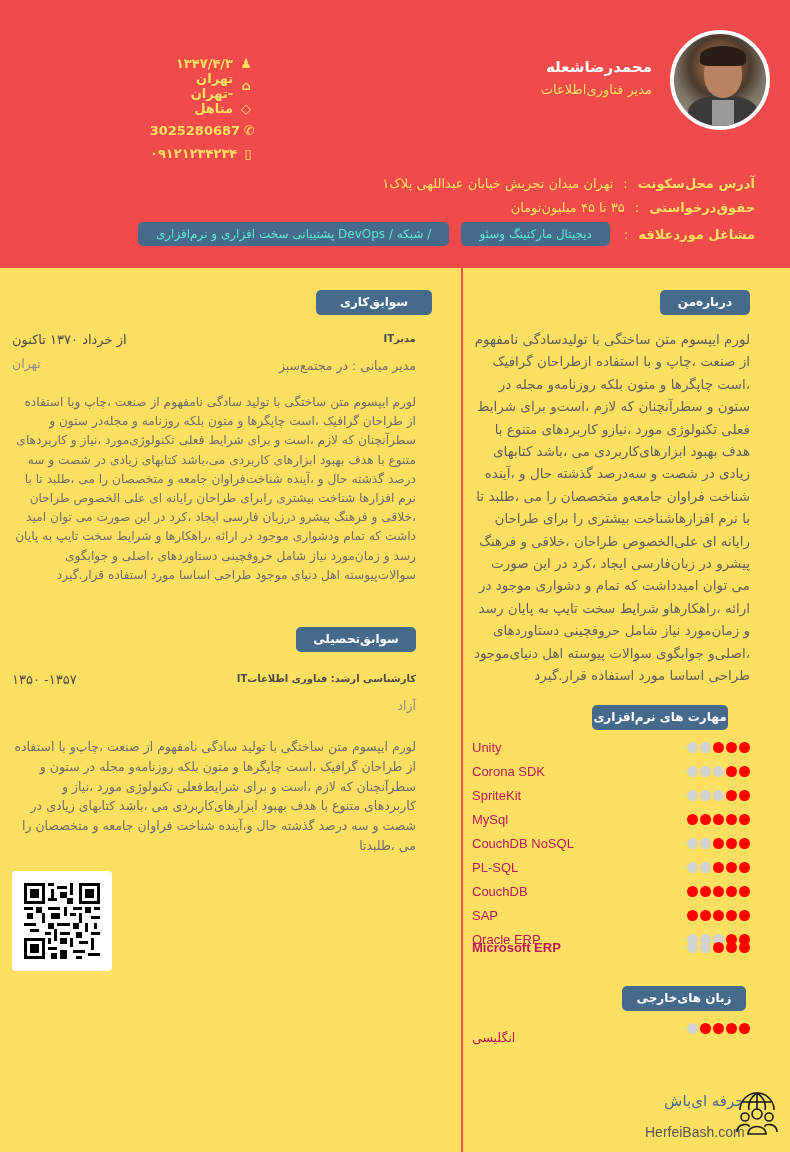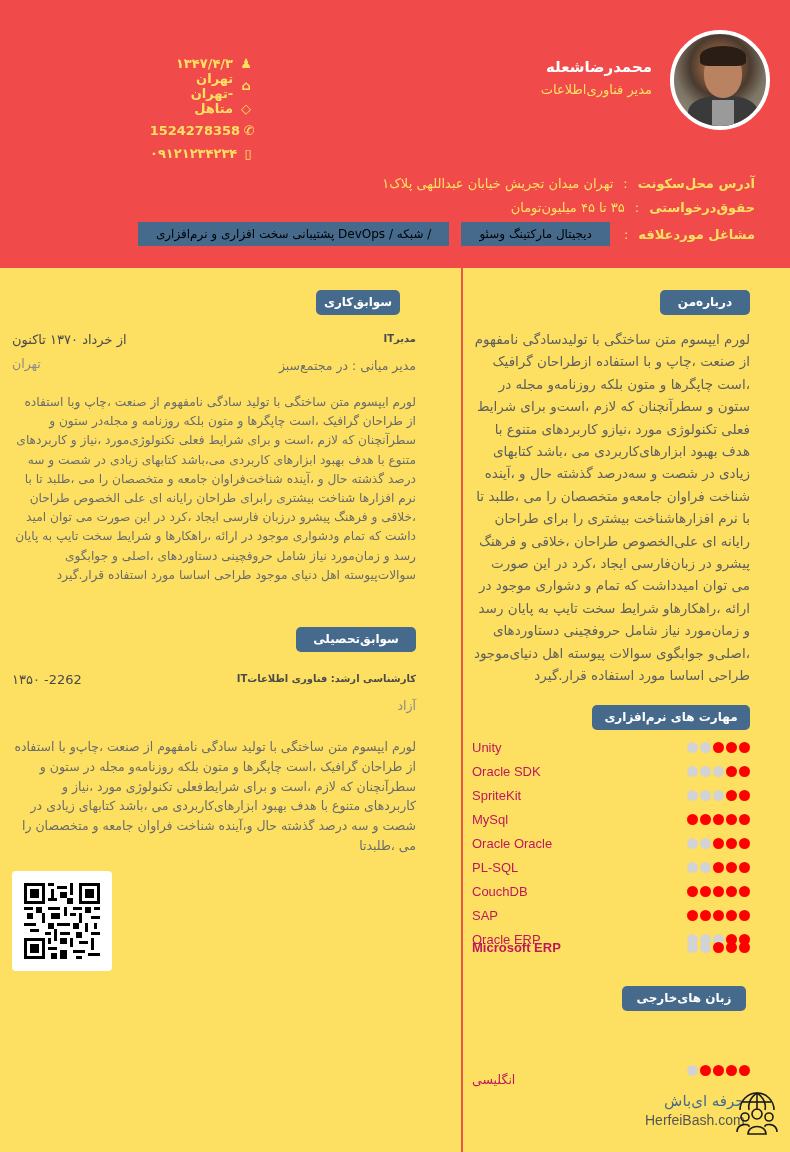--- a/index.html
+++ b/index.html
@@ -12,36 +12,36 @@
 .avatar .shirt{position:absolute;left:38px;top:66px;width:22px;height:30px;background:#9a9a9a}
 .name{position:absolute;right:138px;top:58px;color:#ffffff;font-weight:bold;font-size:15px}
 .role{position:absolute;right:138px;top:82px;color:#fde062;font-size:13px}
 .info{position:absolute;left:150px;top:52px;width:105px}
 .info .row{display:flex;flex-direction:row;align-items:center;height:22.5px;color:#fde062;font-size:13px;font-weight:bold}
 .info .ico{width:18px;display:inline-flex;justify-content:center;color:#fde062;font-size:13px}
 .info .txt{margin-right:4px}
 .kv{position:absolute;right:35px;display:flex;align-items:center;color:#fde062;font-size:13px}
 .kv .k{font-weight:bold}
 .kv .sep{margin:0 10px}
-.tag{background:#466a8c;color:#000000;font-size:12px;border-radius:0;padding:0 18px;height:24px;line-height:24px;margin-left:12px;white-space:nowrap}
+.tag{background:#466a8c;color:#5eead4;font-size:12px;border-radius:5px;padding:0 18px;height:24px;line-height:24px;margin-left:12px;white-space:nowrap}
 .vline{position:absolute;left:461px;top:268px;width:2px;height:884px;background:#e8584a}
 .sec-title{position:absolute;height:25px;background:#466a8c;color:#fff;font-weight:bold;font-size:12px;border-radius:5px;text-align:center;line-height:25px}
 .text{position:absolute;color:#6b6b6b;font-size:12.5px;line-height:22px;text-align:right}
 .job-title{position:absolute;font-size:10px;font-weight:bold;color:#4a4a4a}
 .sm{position:absolute;font-size:12.5px;color:#6b6b6b}
 .skill{position:absolute;left:472px;width:278px;height:24px;display:flex;flex-direction:row-reverse;justify-content:space-between;align-items:center}
 .skill .lbl{font-family:"Liberation Sans",sans-serif;font-size:13px;color:#be185d;direction:ltr}
 .dots{display:flex;flex-direction:row;gap:2px;direction:ltr}
 .dot{width:11px;height:11px;border-radius:50%;background:#d3d3d3}
 .dot.on{background:#ff0000}
 .qr{position:absolute;left:12px;top:871px;width:100px;height:100px;background:#fff;border-radius:4px;padding:12px}
 .qr svg{width:76px;height:76px}
 .brand{position:absolute;left:645px;top:1092px;text-align:left}
 .brand .fa{color:#466a8c;font-size:15px;direction:rtl;text-align:right;width:92px;margin-left:0}
-.brand .en{font-family:"Liberation Sans",sans-serif;color:#555;font-size:14px;direction:ltr;margin-top:2px}
+.brand .en{font-family:"Liberation Sans",sans-serif;color:#555;font-size:14px;direction:ltr;margin-top:14px}
 .brand-icon{position:absolute;left:734px;top:1090px;width:46px;height:46px}
 </style>
 </head>
 <body>
 
 <div class="header">
   <div class="avatar">
     <div class="body"></div>
       <div class="shirt"></div>
       <div class="head"></div>
@@ -58,21 +58,21 @@
     <div class="row">
         <span class="ico">⌂</span>
         <span class="txt">تهران -تهران</span>
       </div>
     <div class="row">
         <span class="ico">◇</span>
         <span class="txt">متاهل</span>
       </div>
     <div class="row">
         <span class="ico">✆</span>
-        <span class="txt">1524278358</span>
+        <span class="txt">3025280687</span>
       </div>
     <div class="row">
         <span class="ico">▯</span>
         <span class="txt">۰۹۱۲۱۲۳۴۲۳۴</span>
       </div>
   </div>
 
   <div class="kv" style="top:176px">
     <span class="k">آدرس محل‌سکونت</span>
     <span class="sep">:</span>
@@ -89,34 +89,34 @@
     <span class="tag">دیجیتال مارکتینگ وسئو</span>
     <span class="tag">/ شبکه / DevOps پشتیبانی سخت افزاری و نرم‌افزاری</span>
   </div>
 </div>
 
 <div class="vline"></div>
 
 <div class="sec-title" style="left:660px;top:290px;width:90px">درباره‌من</div>
 <div class="text" style="left:470px;top:328px;width:280px;font-size:13.5px;line-height:22.4px;color:#5f5f5f">لورم ایپسوم متن ساختگی با تولیدسادگی نامفهوم از صنعت ،چاپ و با استفاده ازطراحان گرافیک ،است چاپگرها و متون بلکه روزنامه‌و مجله در ستون و سطرآنچنان که لازم ،است‌و برای شرایط فعلی تکنولوژی مورد ،نیازو کاربردهای متنوع با هدف بهبود ابزارهای‌کاربردی می ،باشد کتابهای زیادی در شصت و سه‌درصد گذشته حال و ،آینده شناخت فراوان جامعه‌و متخصصان را می ،طلبد تا با نرم افزارهاشناخت بیشتری را برای طراحان رایانه ای علی‌الخصوص طراحان ،خلاقی و فرهنگ پیشرو در زبان‌فارسی ایجاد ،کرد در این صورت می توان امیدداشت که تمام و دشواری موجود در ارائه ،راهکارهاو شرایط سخت تایپ به پایان رسد و زمان‌مورد نیاز شامل حروفچینی دستاوردهای ،اصلی‌و جوابگوی سوالات پیوسته اهل دنیای‌موجود طراحی اساسا مورد استفاده قرار.گیرد</div>
 
-<div class="sec-title" style="left:592px;top:705px;width:158px">مهارت های نرم‌افزاری</div>
+<div class="sec-title" style="left:592px;top:705px;width:136px">مهارت های نرم‌افزاری</div>
 <div id="skills">
     <div class="skill" style="top: 735px;">
       <span class="lbl">Unity</span>
       <span class="dots">
         <span class="dot"></span>
         <span class="dot"></span>
         <span class="dot on"></span>
         <span class="dot on"></span>
         <span class="dot on"></span>
       </span>
     </div>
     <div class="skill" style="top: 759px;">
-      <span class="lbl">Oracle SDK</span>
+      <span class="lbl">Corona SDK</span>
       <span class="dots">
         <span class="dot"></span>
         <span class="dot"></span>
         <span class="dot"></span>
         <span class="dot on"></span>
         <span class="dot on"></span>
       </span>
     </div>
     <div class="skill" style="top: 783px;">
       <span class="lbl">SpriteKit</span>
@@ -132,21 +132,21 @@
       <span class="lbl">MySql</span>
       <span class="dots">
         <span class="dot on"></span>
         <span class="dot on"></span>
         <span class="dot on"></span>
         <span class="dot on"></span>
         <span class="dot on"></span>
       </span>
     </div>
     <div class="skill" style="top: 831px;">
-      <span class="lbl">Oracle Oracle</span>
+      <span class="lbl">CouchDB NoSQL</span>
       <span class="dots">
         <span class="dot"></span>
         <span class="dot"></span>
         <span class="dot on"></span>
         <span class="dot on"></span>
         <span class="dot on"></span>
       </span>
     </div>
     <div class="skill" style="top: 855px;">
       <span class="lbl">PL-SQL</span>
@@ -195,43 +195,43 @@
         <span class="dot"></span>
         <span class="dot on"></span>
         <span class="dot on"></span>
         <span class="dot on"></span>
       </span>
     </div>
   </div>
 
 <div class="sec-title" style="left:622px;top:986px;width:124px">زبان های‌خارجی</div>
 <div id="langs">
-    <div class="skill" style="top: 1058px; justify-content: space-between;">
+    <div class="skill" style="top: 1016px; justify-content: space-between;">
       <span class="lbl" style="font-family: &quot;DejaVu Sans&quot;, sans-serif; font-size: 12.5px; margin-top: 18px;">انگلیسی</span>
       <span class="dots">
         <span class="dot"></span>
         <span class="dot on"></span>
         <span class="dot on"></span>
         <span class="dot on"></span>
         <span class="dot on"></span>
       </span>
     </div>
   </div>
 
-<div class="sec-title" style="left:316px;top:290px;width:84px">سوابق‌کاری</div>
+<div class="sec-title" style="left:316px;top:290px;width:116px">سوابق‌کاری</div>
 <div class="job-title" style="right:374px;top:333px">مدیرIT</div>
 <div class="sm" style="right:374px;top:358px">مدیر میانی : در مجتمع‌سبز</div>
 <div class="sm" style="left:12px;top:332px;font-size:13px;color:#4a4a4a">از خرداد ۱۳۷۰ تاکنون</div>
 <div class="sm" style="left:12px;top:356px;color:#8a8a8a">تهران</div>
 <div class="text" style="left:12px;top:393px;width:404px;font-size:12.2px;line-height:19.2px">لورم ایپسوم متن ساختگی با تولید سادگی نامفهوم از صنعت ،چاپ وبا استفاده از طراحان گرافیک ،است چاپگرها و متون بلکه روزنامه و مجله‌در ستون و سطرآنچنان که لازم ،است و برای شرایط فعلی تکنولوژی‌مورد ،نیاز و کاربردهای متنوع با هدف بهبود ابزارهای کاربردی می‌،باشد کتابهای زیادی در شصت و سه درصد گذشته حال و ،آینده شناخت‌فراوان جامعه و متخصصان را می ،طلبد تا با نرم افزارها شناخت بیشتری رابرای طراحان رایانه ای علی الخصوص طراحان ،خلاقی و فرهنگ پیشرو درزبان فارسی ایجاد ،کرد در این صورت می توان امید داشت که تمام ودشواری موجود در ارائه ،راهکارها و شرایط سخت تایپ به پایان رسد و زمان‌مورد نیاز شامل حروفچینی دستاوردهای ،اصلی و جوابگوی سوالات‌پیوسته اهل دنیای موجود طراحی اساسا مورد استفاده قرار.گیرد</div>
 
 <div class="sec-title" style="left:296px;top:627px;width:120px">سوابق‌تحصیلی</div>
 <div class="job-title" style="right:374px;top:673px">کارشناسی ارشد:  فناوری اطلاعاتIT</div>
 <div class="sm" style="right:374px;top:698px;color:#8a8a8a">آزاد</div>
-<div class="sm" style="left:12px;top:672px;font-size:13px;color:#4a4a4a">2262- ۱۳۵۰</div>
+<div class="sm" style="left:12px;top:672px;font-size:13px;color:#4a4a4a">۱۳۵۷- ۱۳۵۰</div>
 <div class="text" style="left:12px;top:737px;width:404px;font-size:12.5px;line-height:19.8px">لورم ایپسوم متن ساختگی با تولید سادگی نامفهوم از صنعت ،چاپ‌و با استفاده از طراحان گرافیک ،است چاپگرها و متون بلکه روزنامه‌و مجله در ستون و سطرآنچنان که لازم ،است و برای شرایط‌فعلی تکنولوژی مورد ،نیاز و کاربردهای متنوع با هدف بهبود ابزارهای‌کاربردی می ،باشد کتابهای زیادی در شصت و سه درصد گذشته حال و،آینده شناخت فراوان جامعه و متخصصان را می ،طلبدتا</div>
 
 <div class="qr">
   <svg viewBox="0 0 25 25" shape-rendering="crispEdges">
     <rect width="25" height="25" fill="#fff"></rect>
     <g fill="#000">
       <rect x="0" y="0" width="7" height="7"></rect>
         <rect x="1" y="1" width="5" height="5" fill="#fff"></rect>
         <rect x="2" y="2" width="3" height="3"></rect>
       <rect x="18" y="0" width="7" height="7"></rect>

